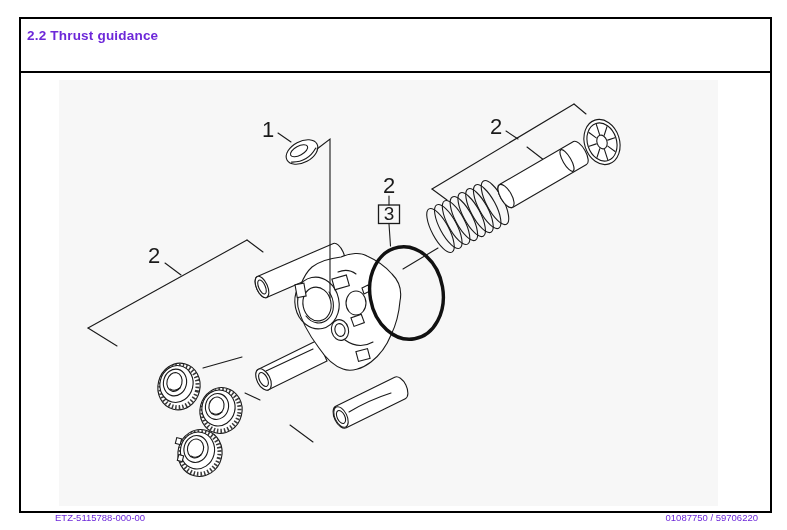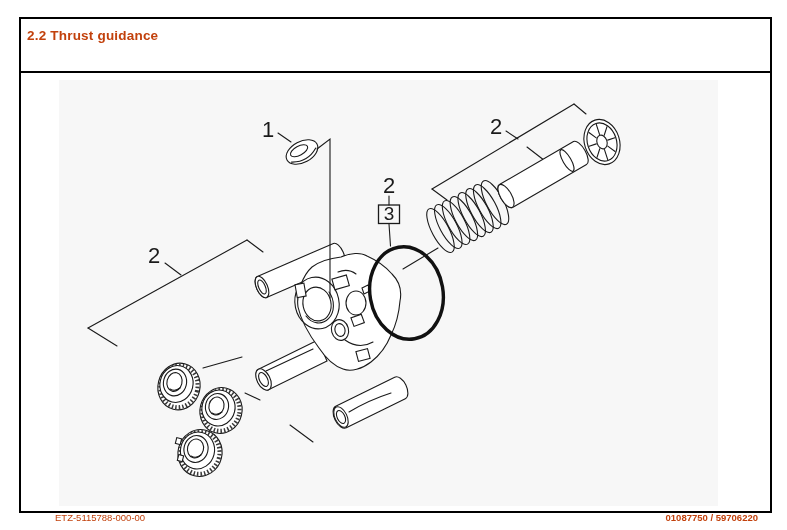--- a/index.html
+++ b/index.html
@@ -1,29 +1,29 @@
 <!DOCTYPE html>
 <html><head>
 <meta charset="utf-8">
 <style>
   html,body{margin:0;padding:0;background:#ffffff;}
   .page{position:relative;width:787px;height:530px;background:#fff;
-        font-family:"Liberation Sans",sans-serif;color:#c2410c;overflow:hidden;}
+        font-family:"Liberation Sans",sans-serif;color:#6d28d9;overflow:hidden;}
   .frame{position:absolute;left:19px;top:17px;width:749px;height:492px;
          border:2px solid #000;background:#fff;}
   .title-bar{position:absolute;left:0;top:0;width:100%;height:54px;
              border-bottom:2px solid #000;box-sizing:border-box;}
   .page-title{position:absolute;left:6px;top:9px;font-size:13.5px;font-weight:bold;
               letter-spacing:0.2px;}
   .diagram-panel{position:absolute;left:38px;top:61px;width:659px;height:426px;
                  background:#f7f7f7;}
   svg.art{position:absolute;left:0;top:0;width:787px;height:530px;}
   .footer{position:absolute;left:0;top:512px;width:787px;height:14px;font-size:9.5px;}
   .footer-left{position:absolute;left:19px;top:0;margin-left:36px;}
-  .footer-right{position:absolute;right:29px;top:0;font-weight:bold;}
+  .footer-right{position:absolute;right:29px;top:0;}
   svg .ln{stroke:#1a1a1a;stroke-width:1.1;fill:none;stroke-linecap:round;}
   svg .fw{stroke:#1a1a1a;stroke-width:1.1;fill:#ffffff;}
   svg .callout{font-family:"Liberation Sans",sans-serif;font-size:22px;fill:#1a1a1a;
                text-anchor:middle;}
   svg .callout-sm{font-family:"Liberation Sans",sans-serif;font-size:19px;fill:#1a1a1a;
                text-anchor:middle;}
 </style>
 </head>
 <body>
 

